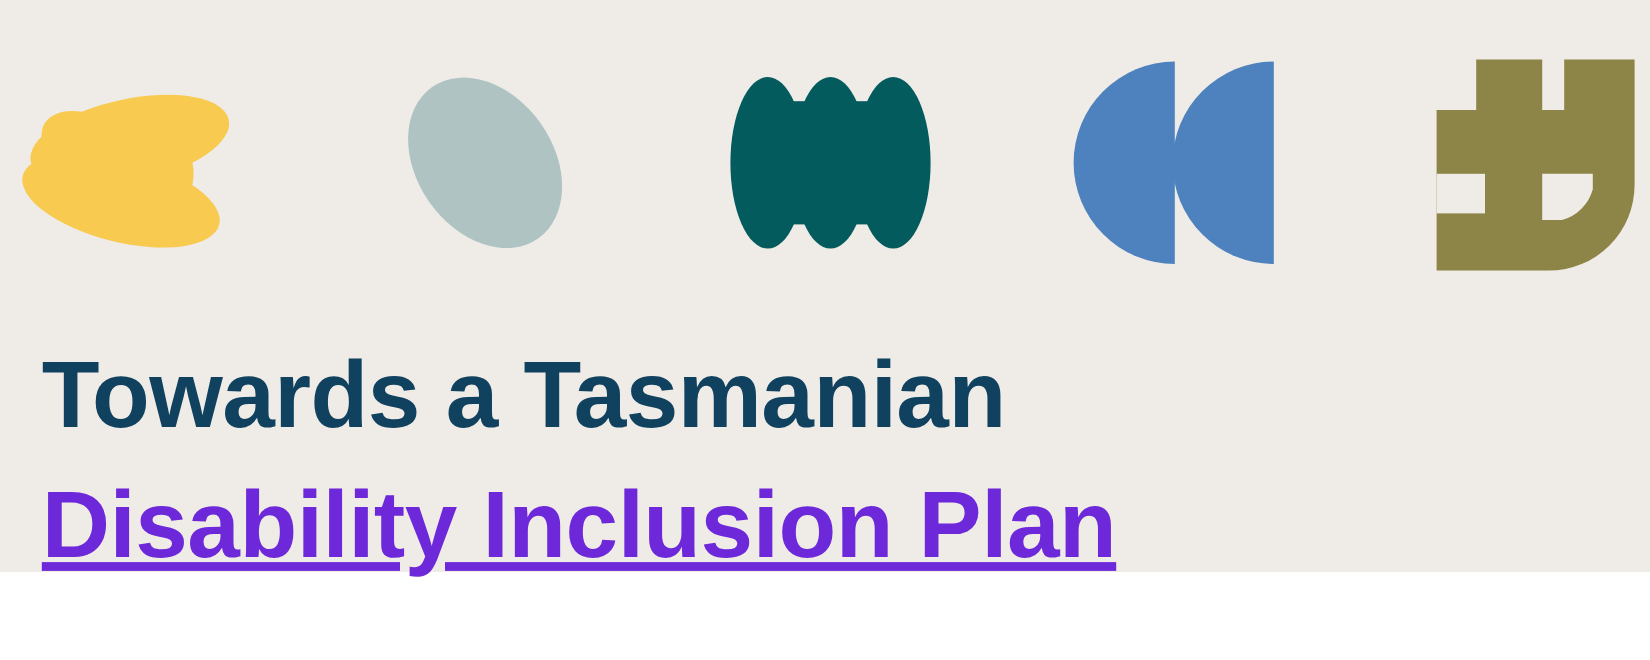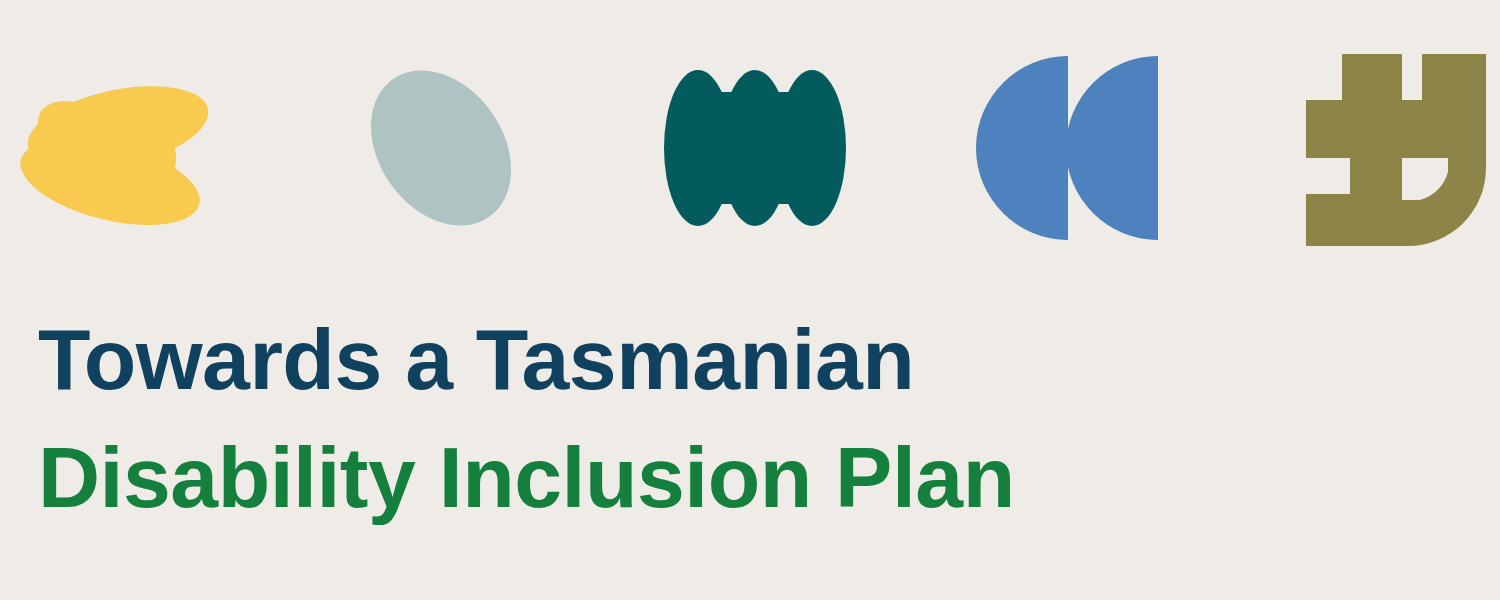--- a/index.html
+++ b/index.html
@@ -10,21 +10,21 @@
   body {
     width: 1500px;
     height: 600px;
     overflow: hidden;
     font-family: "Liberation Sans", sans-serif;
   }
 
   #banner {
     position: relative;
     width: 1500px;
-    height: 600px;
+    height: 520px;
     background: #efebe7;
     box-sizing: border-box;
   }
 
   
   #shape-row {
     position: absolute;
     left: 0;
     top: 0;
     width: 1500px;
@@ -136,16 +136,16 @@
           <rect x="26" y="118" width="44" height="36"></rect>
           <path d="M 122 118 L 168 118 L 168 132 A 40 40 0 0 1 140 160 L 122 160 Z"></path>
         </g>
       </svg>
     </div>
 
   </div>
 
   <div id="title-block">
     <div class="title-line" style="color: rgb(16, 65, 95);">Towards a Tasmanian</div>
-    <div class="title-line" style="color: #15803d;">Disability Inclusion Plan</div>
+    <div class="title-line" style="color: #6d28d9; text-decoration: underline;">Disability Inclusion Plan</div>
   </div>
 
 </div>
 
 </body></html>

